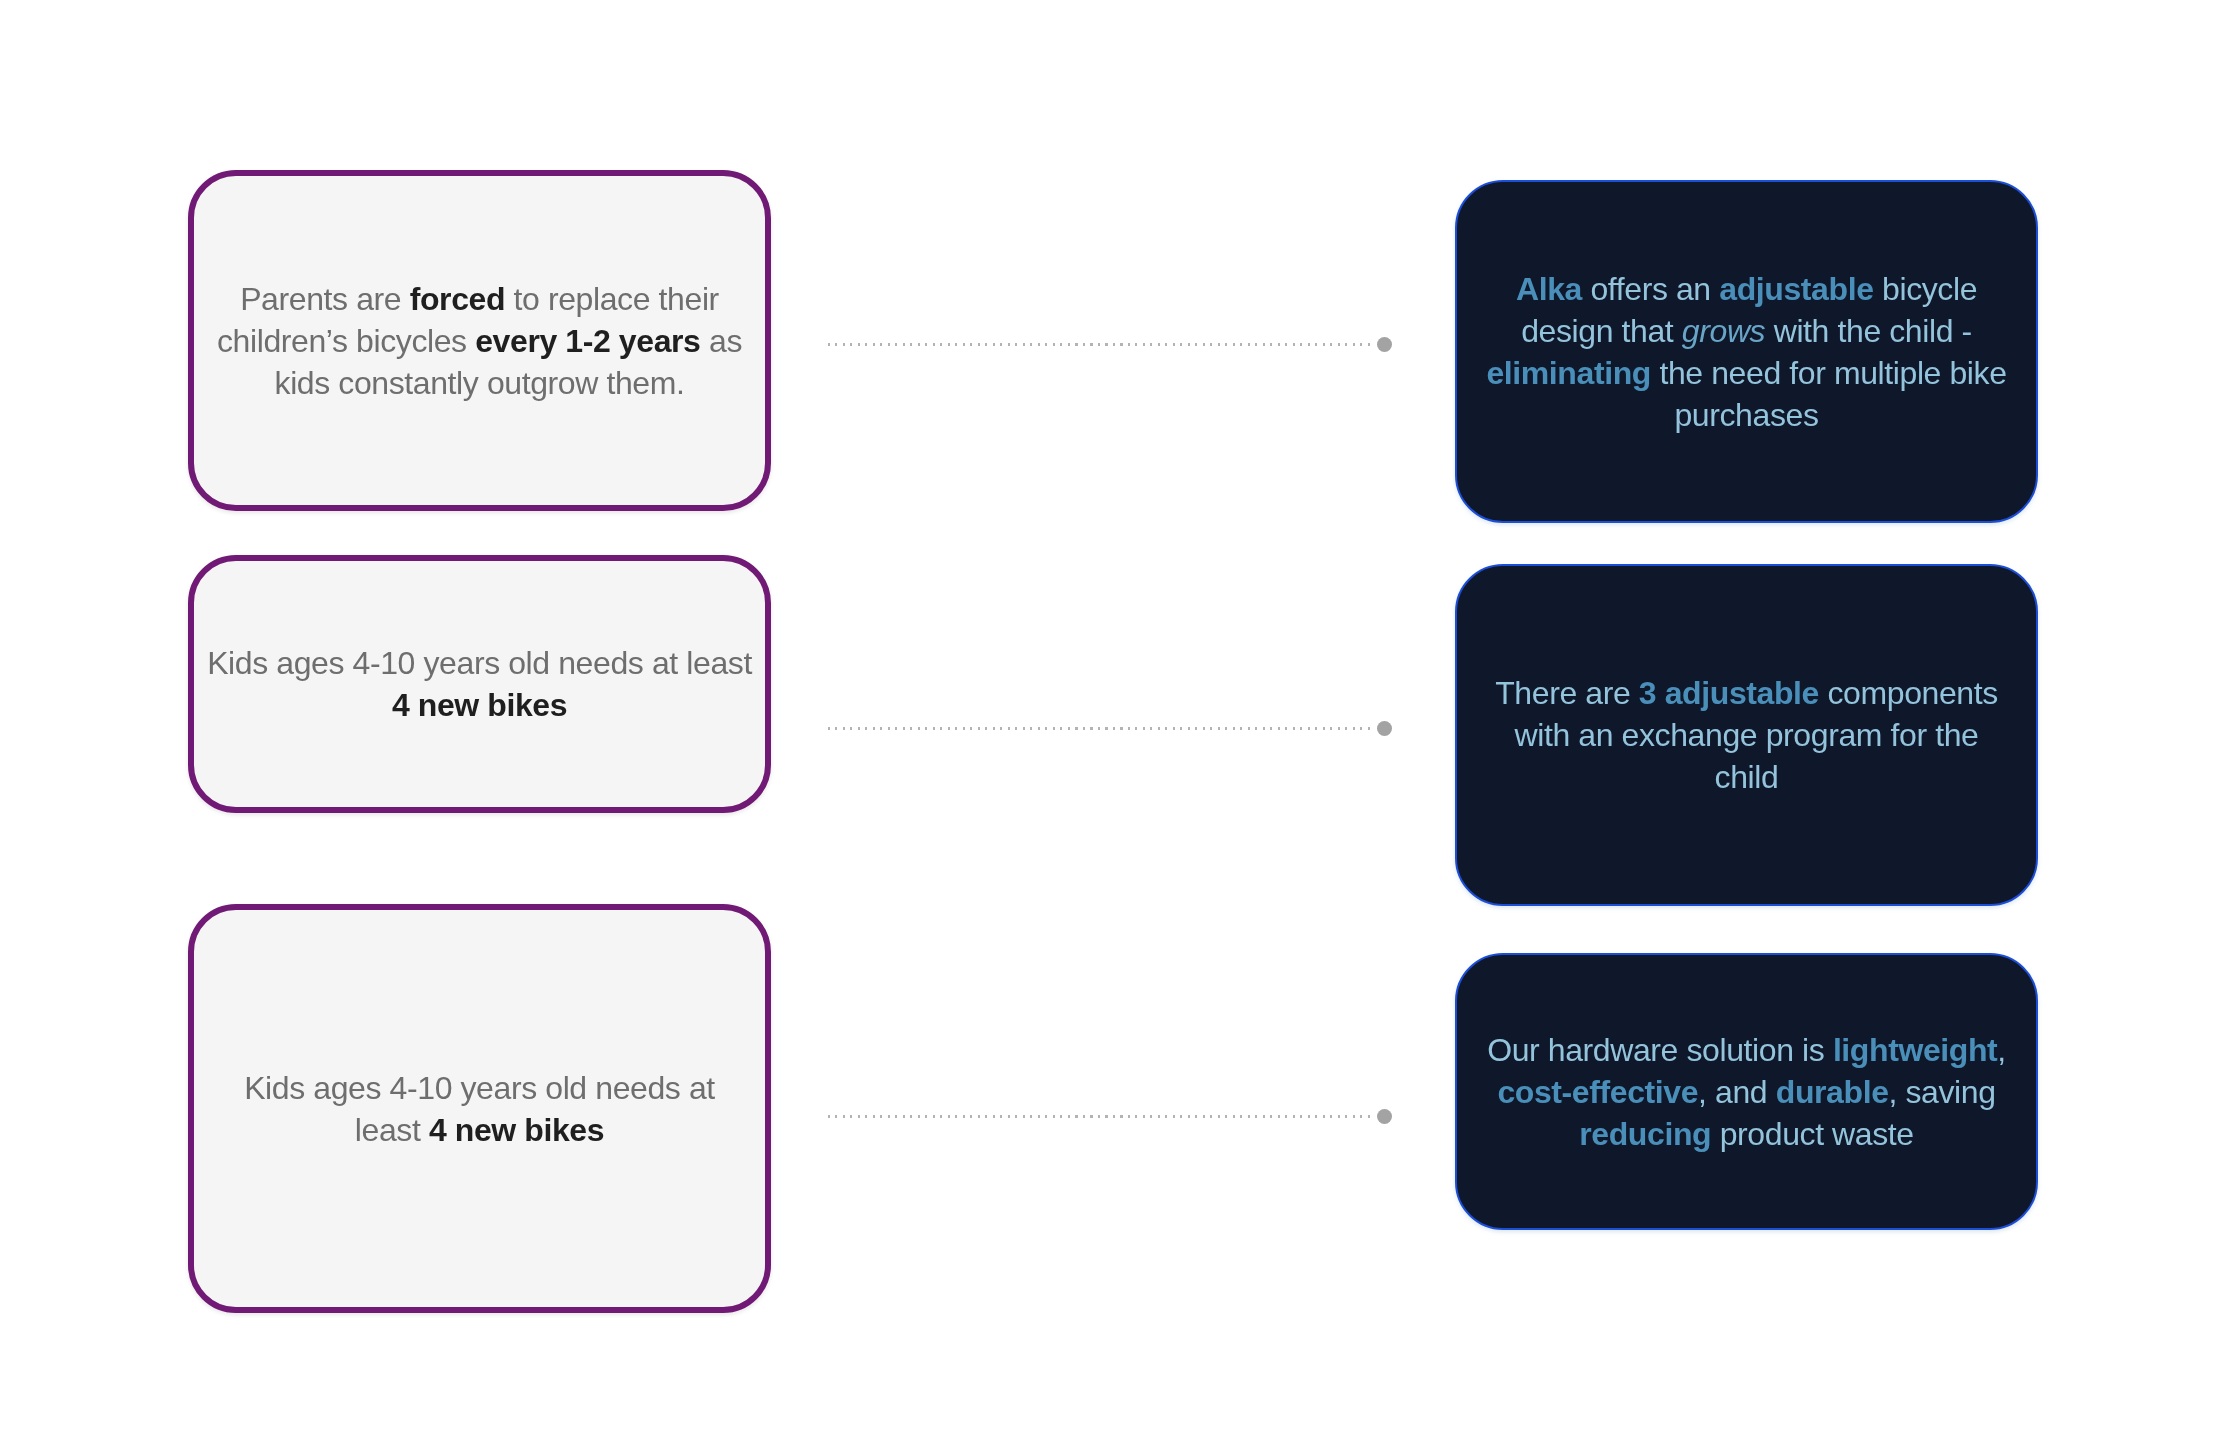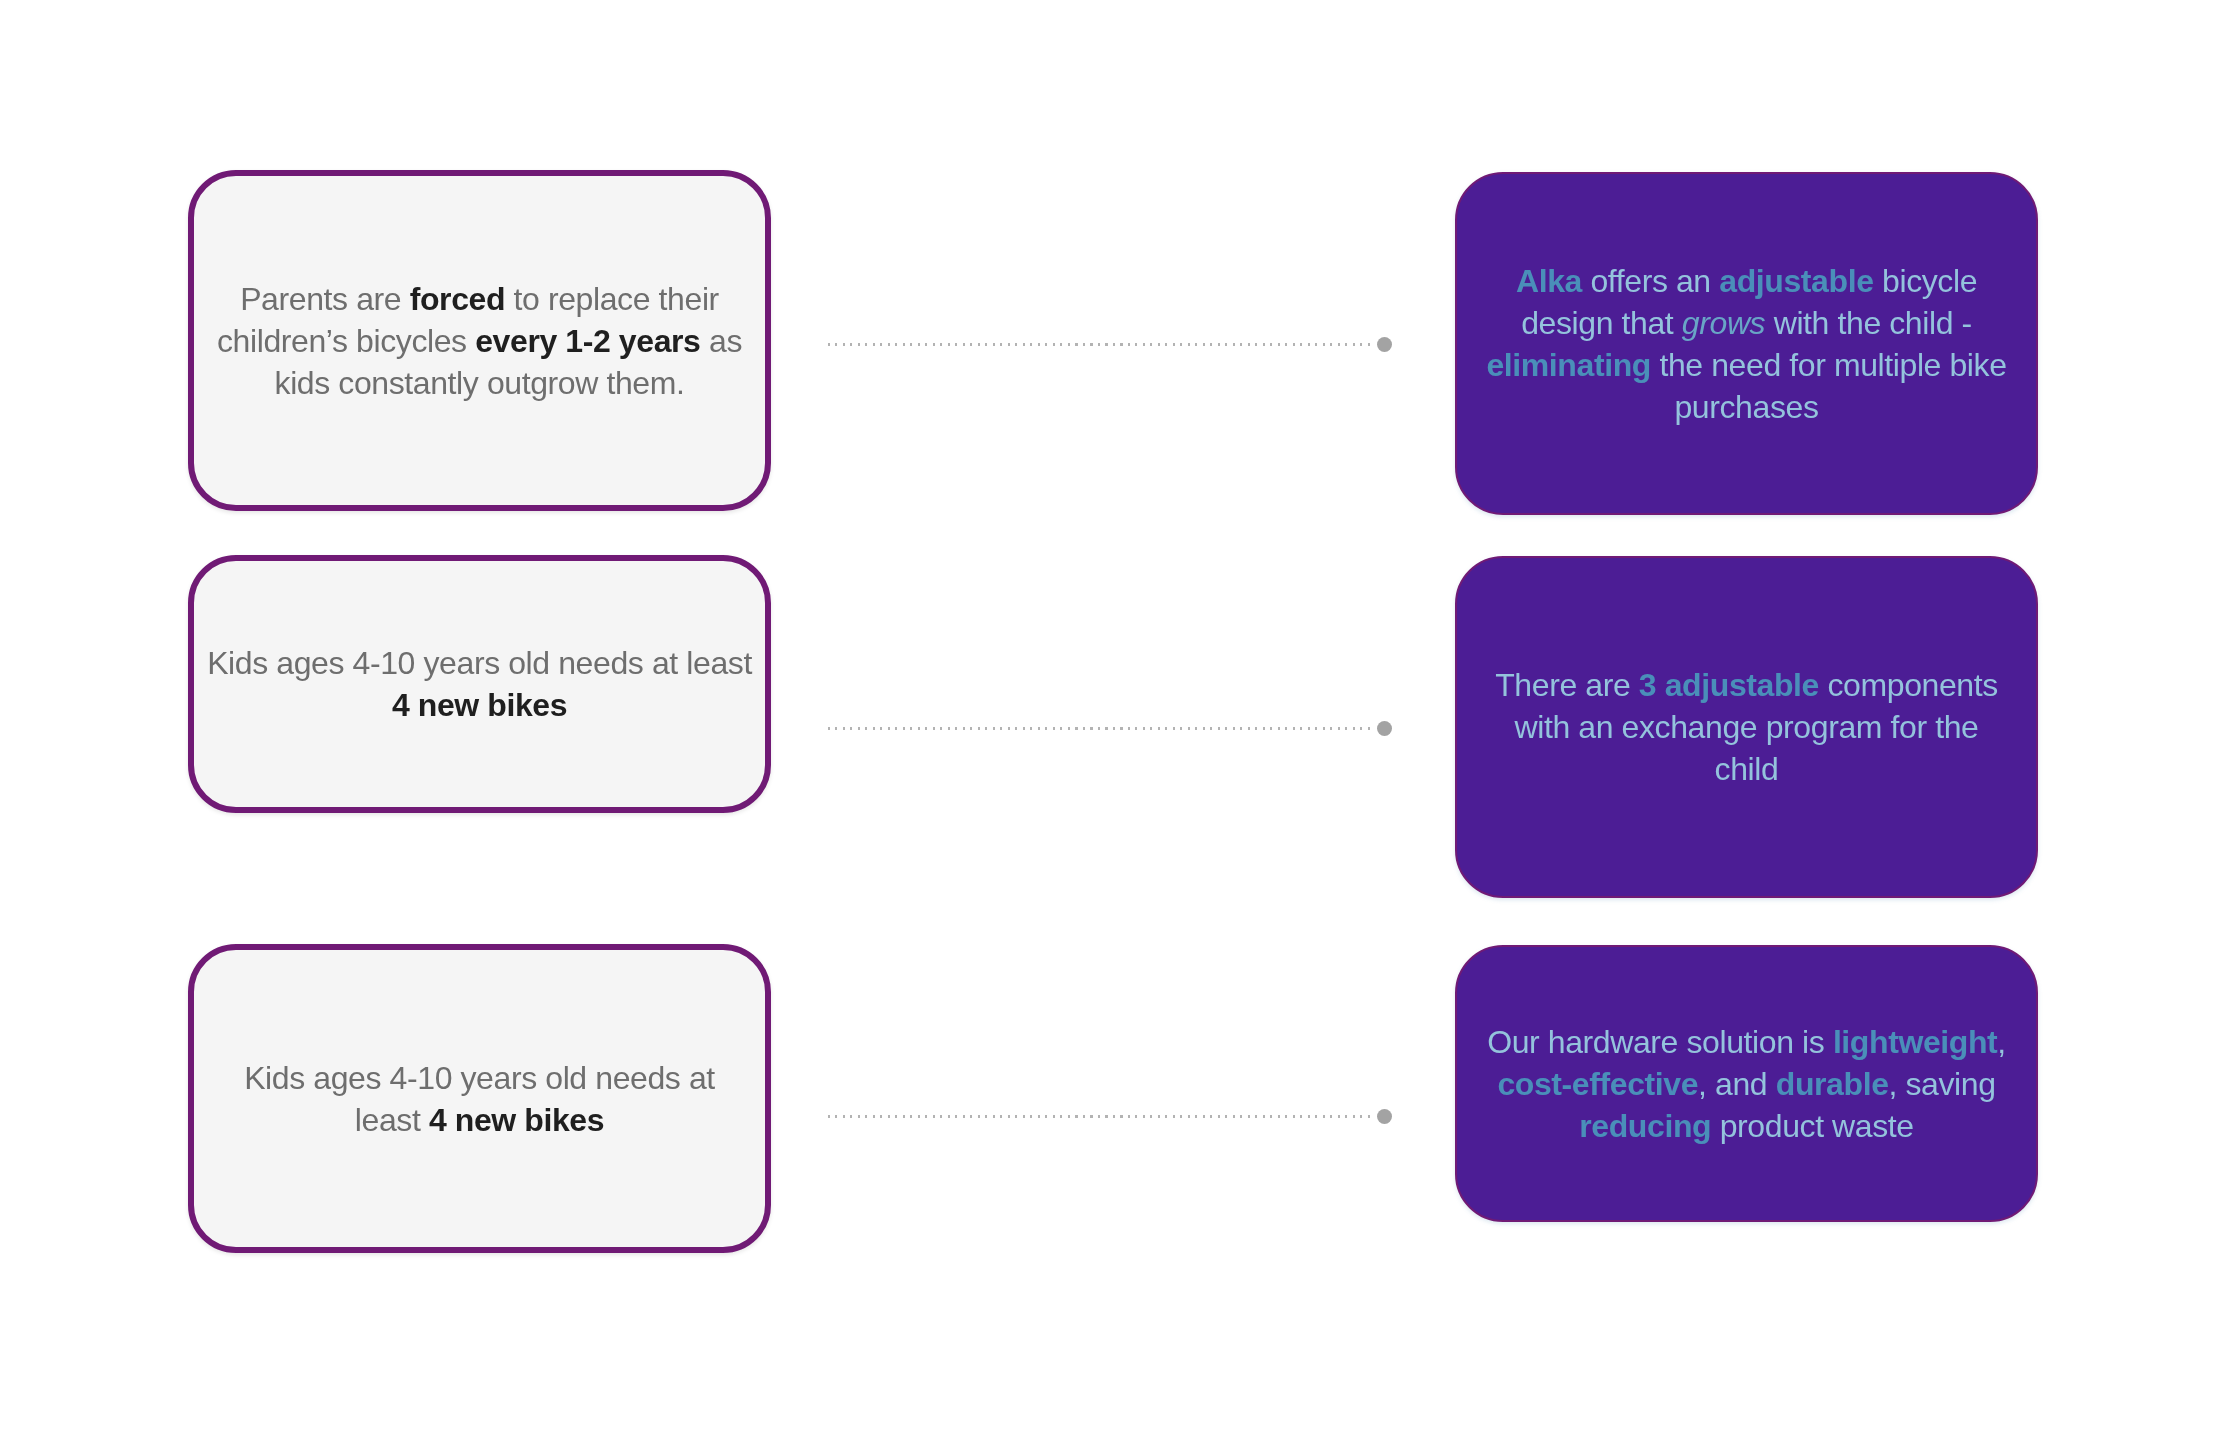--- a/index.html
+++ b/index.html
@@ -24,23 +24,24 @@
     padding: 0 14px;
   }
   .box.left {
     left: 188px;
     background: #f5f5f5;
     border: 6px solid #701a75;
     box-shadow: 0 2px 4px rgba(0,0,0,0.10);
   }
   .box.right {
     left: 1455px;
-    background: #4c1d95;
-    border: 2px solid #701a75;
+    background: #0f172a;
+    border: 2px solid #1d4ed8;
     box-shadow: 0 2px 4px rgba(110,160,195,0.25);
+    margin-top: 8px;
   }
   .line {
     font-size: 32px;
     line-height: 42px;
     letter-spacing: -0.4px;
     white-space: nowrap;
   }
   .box.left .line { color: #6e6e6e; }
   .box.left .seg.b { color: #1f1f1f; font-weight: bold; }
   .box.right .line { color: #94c3dc; }
@@ -102,21 +103,21 @@
     <div class="dotline"></div>
     <div class="dot"></div>
   </div>
 
   <div class="box right" style="top:556px;height:342px">
     <div class="line"><span class="seg">There are </span><span class="seg b">3 adjustable</span><span class="seg"> components</span></div>
     <div class="line"><span class="seg">with an exchange program for the</span></div>
     <div class="line"><span class="seg">child</span></div>
   </div>
 
-  <div class="box left" style="top:944px;height:309px">
+  <div class="box left" style="top:904px;height:409px">
     <div class="line"><span class="seg">Kids ages 4-10 years old needs at</span></div>
     <div class="line"><span class="seg">least </span><span class="seg b">4 new bikes</span></div>
   </div>
 
   <div class="connector" style="top:1108px">
     <div class="dotline"></div>
     <div class="dot"></div>
   </div>
 
   <div class="box right" style="top:945px;height:277px">

